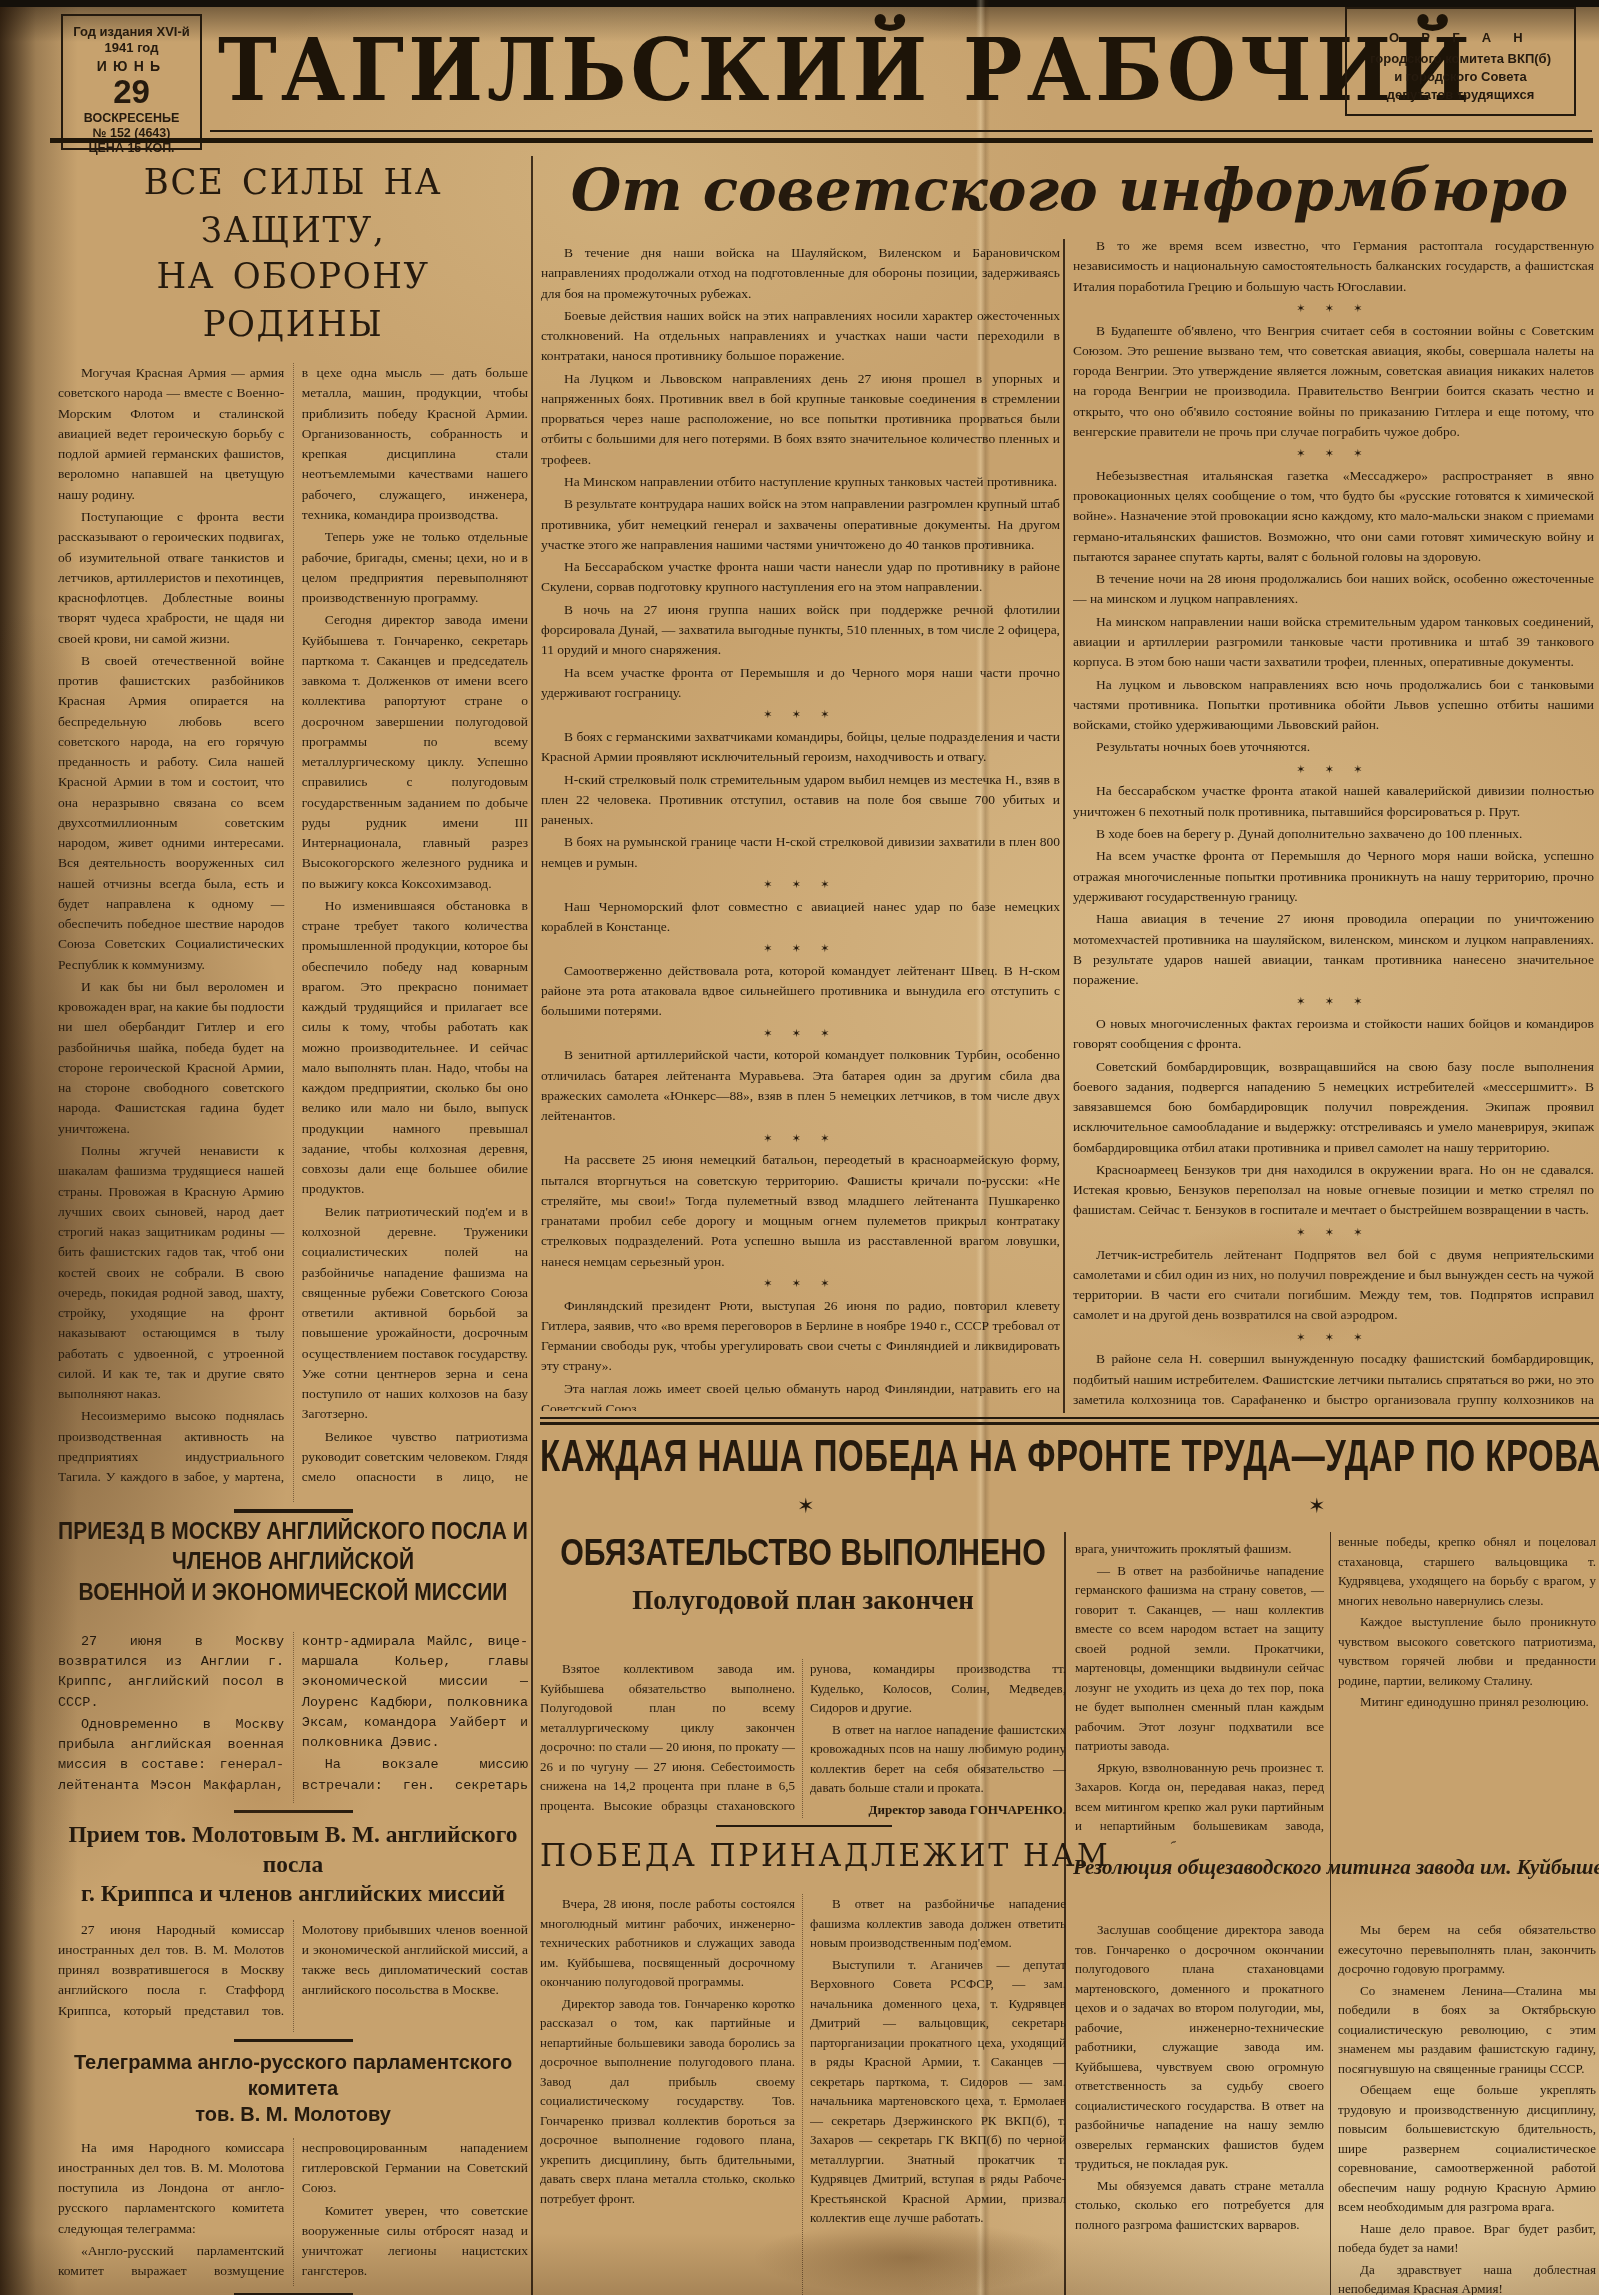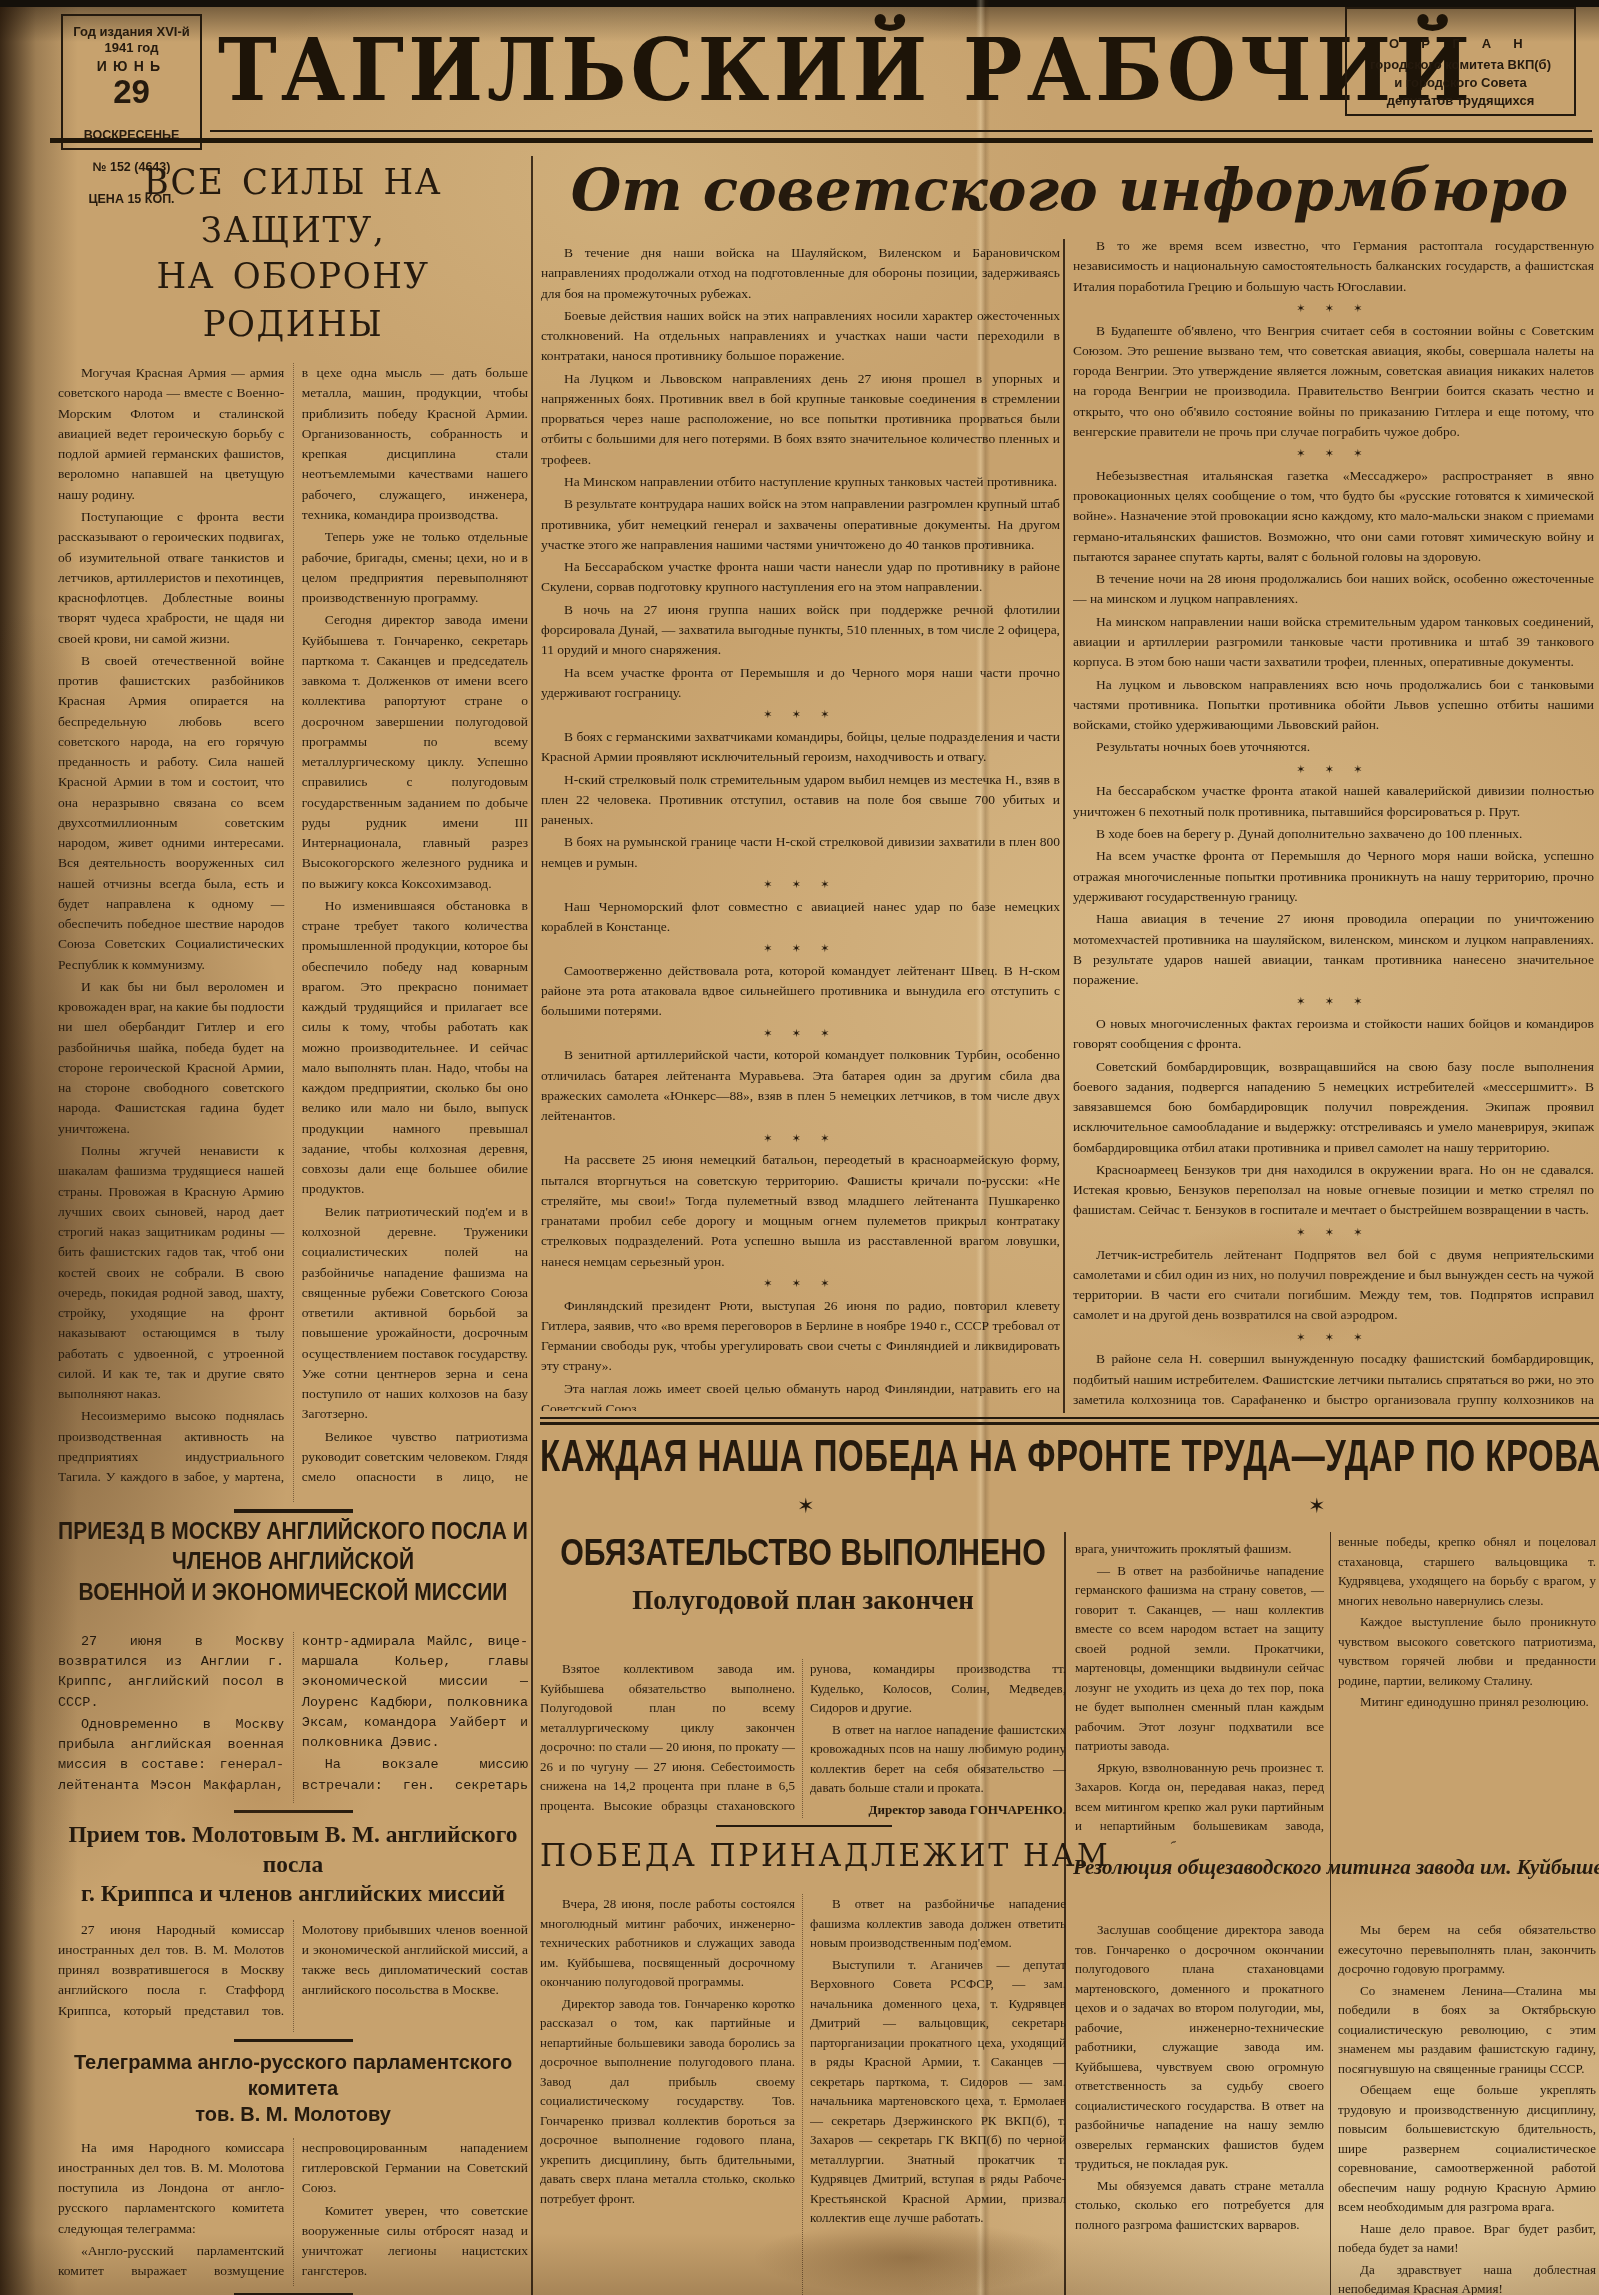--- a/index.html
+++ b/index.html
@@ -31,28 +31,28 @@
   .rule-thin{position:absolute;height:1.6px;background:#241a0e;}
   .rule-thick{position:absolute;height:4.7px;background:#1f1609;}
   .sig{text-align:right;font-weight:700;text-indent:0!important;margin:1px 0!important;}
   
   .mastbox{position:absolute;left:61px;top:13.5px;width:141px;height:136px;
     border:2.1px solid #241a0e;box-sizing:border-box;text-align:center;
     font-family:"Liberation Sans",sans-serif;font-weight:700;padding-top:7.3px;}
   .mastbox .m1{font-size:13px;margin:1px 0;}
   .mastbox .m-month{font-size:14px;letter-spacing:6.2px;margin:3.1px 0 0 0;}
   .mastbox .m-day{font-size:33px;line-height:1.05;margin:1px 0;}
-  .mastbox .m2{font-size:12.5px;margin:18px 0;}
+  .mastbox .m2{font-size:12.5px;margin:1px 0;}
   .title{position:absolute;left:218px;top:18.7px;width:1116px;height:106px;
     font-family:"DejaVu Serif",serif;font-weight:700;font-size:79px;
     letter-spacing:4.2px;text-align:center;white-space:nowrap;line-height:104px;
     transform:scaleY(1.08);color:#1d1408;}
   .organbox{position:absolute;left:1345px;top:7.3px;width:231px;height:109px;
     border:2.1px solid #241a0e;box-sizing:border-box;text-align:center;
-    font-family:"Liberation Sans",sans-serif;font-weight:700;font-size:13px;padding-top:25px;}
+    font-family:"Liberation Sans",sans-serif;font-weight:700;font-size:13px;padding-top:19px;}
   .organbox .o1{letter-spacing:9.3px;margin:2.1px 0 5.2px 0;}
   .organbox div{margin:3.1px 0;}
   
   .h-edit{font-family:"DejaVu Serif",serif;font-size:34px;line-height:1.34;
     letter-spacing:1.6px;word-spacing:5.2px;text-align:center;transform:scaleY(1.04);}
   .h-sov{font-family:"DejaVu Serif",serif;font-style:italic;font-weight:700;
     font-size:58px;text-align:center;white-space:nowrap;}
   .h-banner{font-family:"Liberation Sans",sans-serif;font-weight:700;font-size:33px;
     white-space:nowrap;text-align:center;transform:scale(1,1.35);letter-spacing:0.5px;}
   .h-visit{font-family:"Liberation Sans",sans-serif;font-weight:700;font-size:21px;

